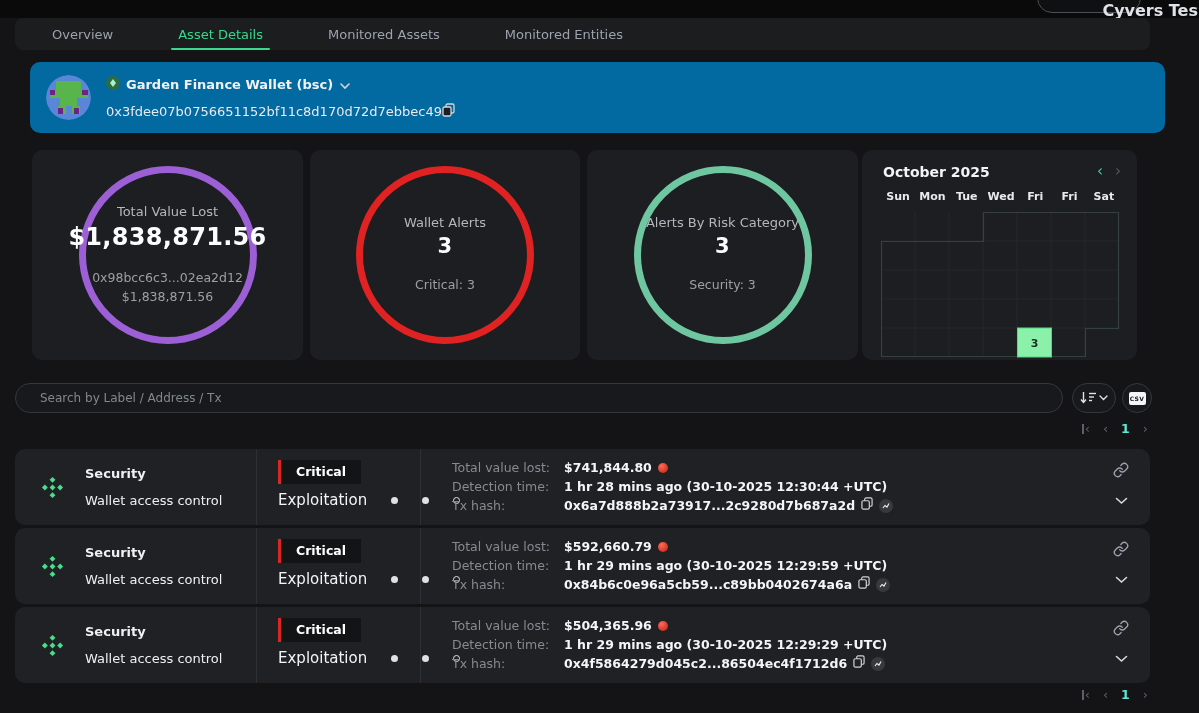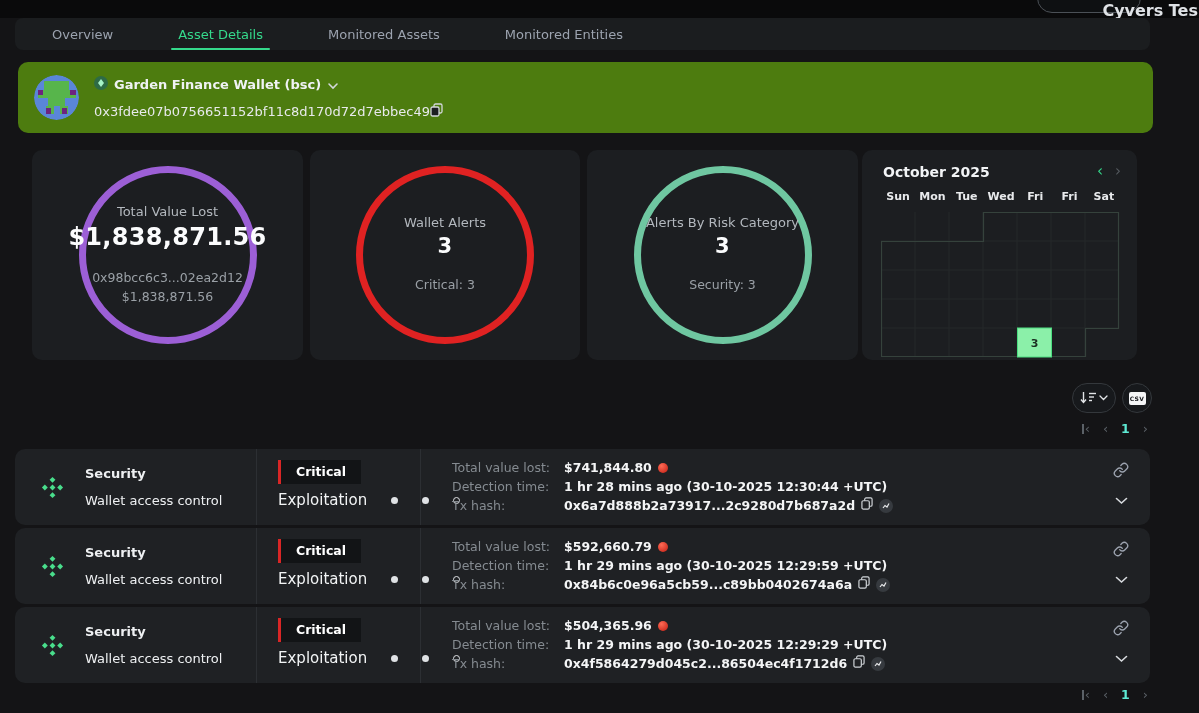--- a/index.html
+++ b/index.html
@@ -13,21 +13,21 @@
   .account-pill { position:absolute; left:1037px; top:-17px; width:104px; height:30px;
     border:1px solid #4b5056; border-radius:15px; background:#0e1012; }
   .account-name { position:absolute; right:1px; top:1px; font-size:16px; font-weight:bold; color:#dfe2e6; white-space:nowrap;text-align:center; }
   
   .tabbar { position:absolute; left:15px; top:18px; width:1135px; height:32px; background:#1b1d1f;
     border-radius:8px; display:flex; align-items:stretch; padding-left:37px; gap:65px; }
   .tab { font-size:13px; color:#9ca3af; display:flex; align-items:center; position:relative; cursor:pointer; white-space:nowrap; }
   .tab.active { color:#35da8c; }
   .tab.active::after { content:""; position:absolute; left:-7px; right:-7px; bottom:0; height:2px; background:#35da8c; border-radius:1px; }
   
-  .wallet-card { position:absolute; left:18px; top:62px; width:1135px; height:71px; background:#4d7c0f; border-radius:10px; }
+  .wallet-card { position:absolute; left:30px; top:62px; width:1135px; height:71px; background:#0369a1; border-radius:10px; }
   .avatar { position:absolute; left:16px; top:13px; width:45px; height:45px; border-radius:50%; overflow:hidden; }
   .wallet-name-row { position:absolute; left:76px; top:13px; display:flex; align-items:center; gap:6px; }
   .wallet-name { font-size:13px; font-weight:bold; color:#f0f2f4; }
   .wallet-addr-row { position:absolute; left:76px; top:40px; display:flex; align-items:center; }
   .wallet-addr { font-size:13px; color:#e8eaec; }
   
   .stat-card { position:absolute; top:150px; height:210px; background:#1c1e21; border-radius:10px; }
   .ring { position:absolute; left:50%; top:16px; transform:translateX(-50%); width:178px; height:178px;
     border-radius:50%; border:7px solid #888; display:flex; flex-direction:column; align-items:center;
     justify-content:center; text-align:center; }
@@ -220,20 +220,21 @@
           <line x1="0" y1="116" x2="238" y2="116"></line>
       </g>
       <path d="M102.5,0.5 H237.5 V116.5 H204.5 V144.5 H0.5 V29.5 H102.5 Z" fill="none" stroke="#35423c" stroke-width="1.2"></path>
       <g>
         <rect x="136.5" y="116" width="34" height="29" fill="#8bf0a9" stroke="#4ade80" stroke-width="1"></rect>
         <text x="153.5" y="134.5" text-anchor="middle" font-size="11" font-weight="bold" fill="#1c2f22" font-family="DejaVu Sans, sans-serif">3</text>
       </g>
     </svg>
   </div>
 
+  <input class="search-input" type="text" placeholder="Search by Label / Address / Tx" style="">
   <div class="sort-btn icon-btn">
     <svg width="17" height="14" viewBox="0 0 17 14">
       <line x1="3.5" y1="1" x2="3.5" y2="11" stroke="#e2e5e8" stroke-width="1.4"></line>
       <polyline points="1,8.5 3.5,11.5 6,8.5" fill="none" stroke="#e2e5e8" stroke-width="1.4"></polyline>
       <line x1="9" y1="2.5" x2="16" y2="2.5" stroke="#e2e5e8" stroke-width="1.4"></line>
       <line x1="9" y1="6" x2="14" y2="6" stroke="#e2e5e8" stroke-width="1.4"></line>
       <line x1="9" y1="9.5" x2="12" y2="9.5" stroke="#e2e5e8" stroke-width="1.4"></line>
     </svg>
     <svg width="9" height="6" viewBox="0 0 9 6">
       <polyline points="1,1 4.5,4.5 8,1" fill="none" stroke="#e2e5e8" stroke-width="1.3" stroke-linecap="round"></polyline>

